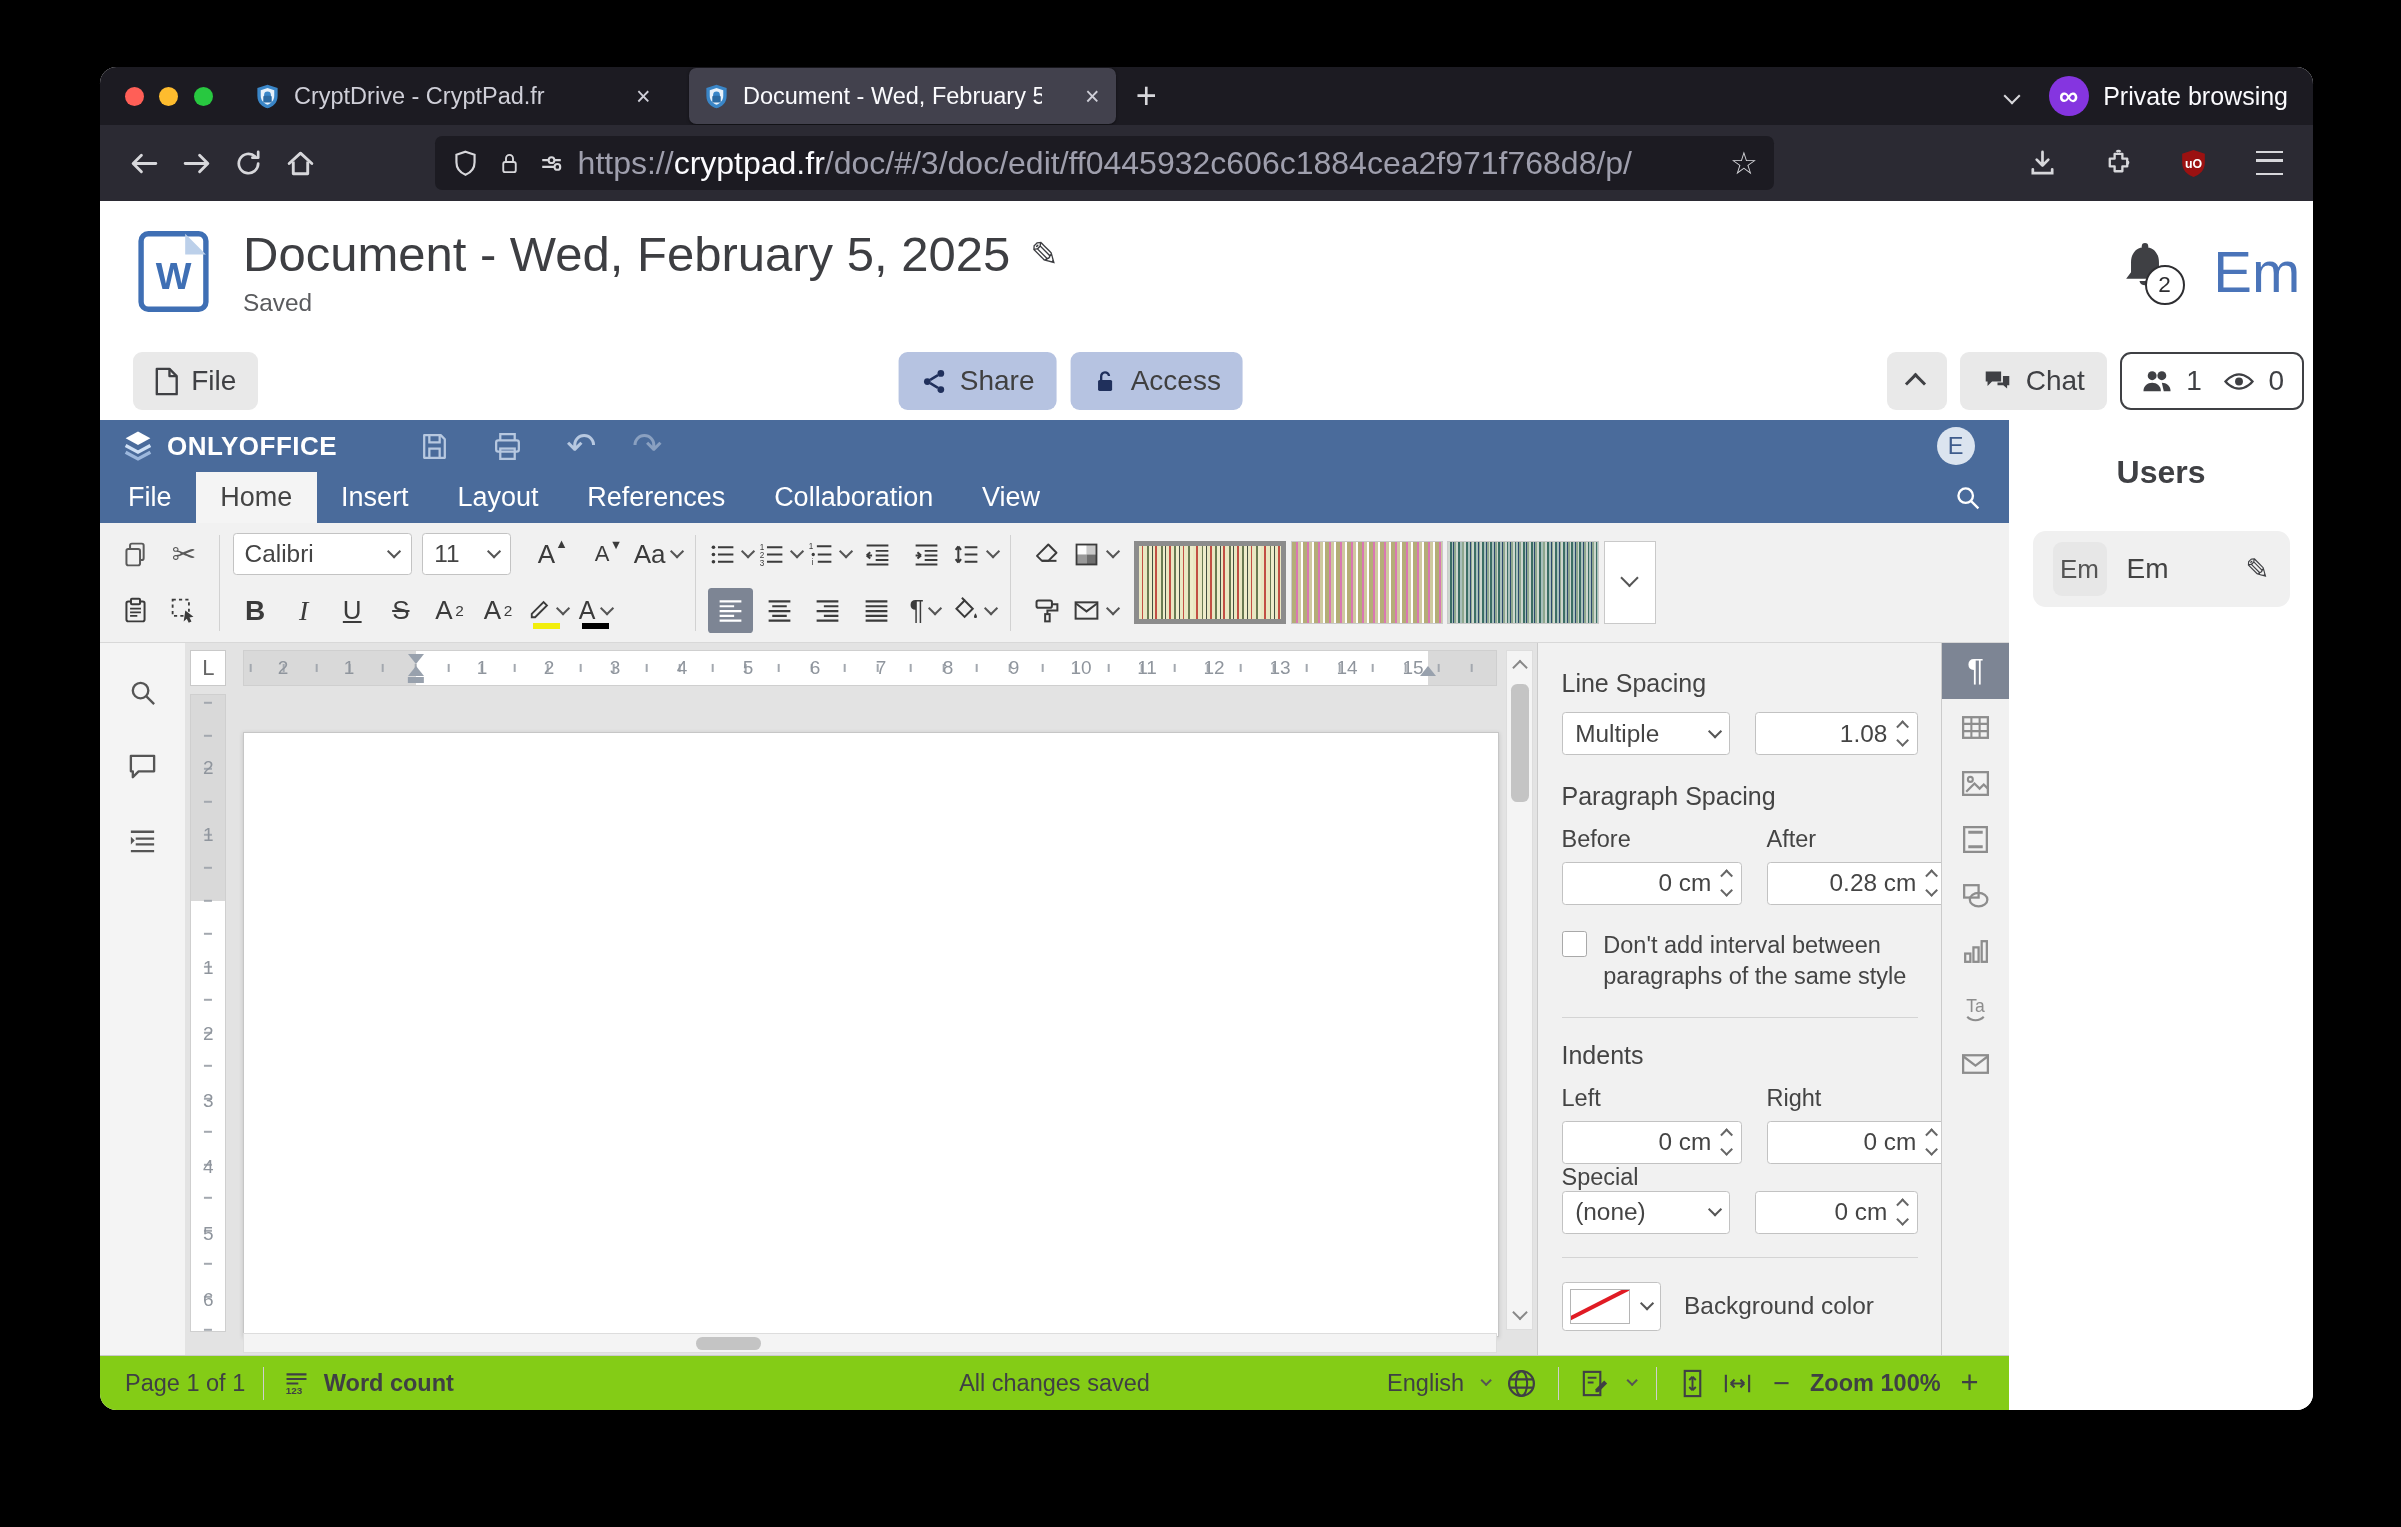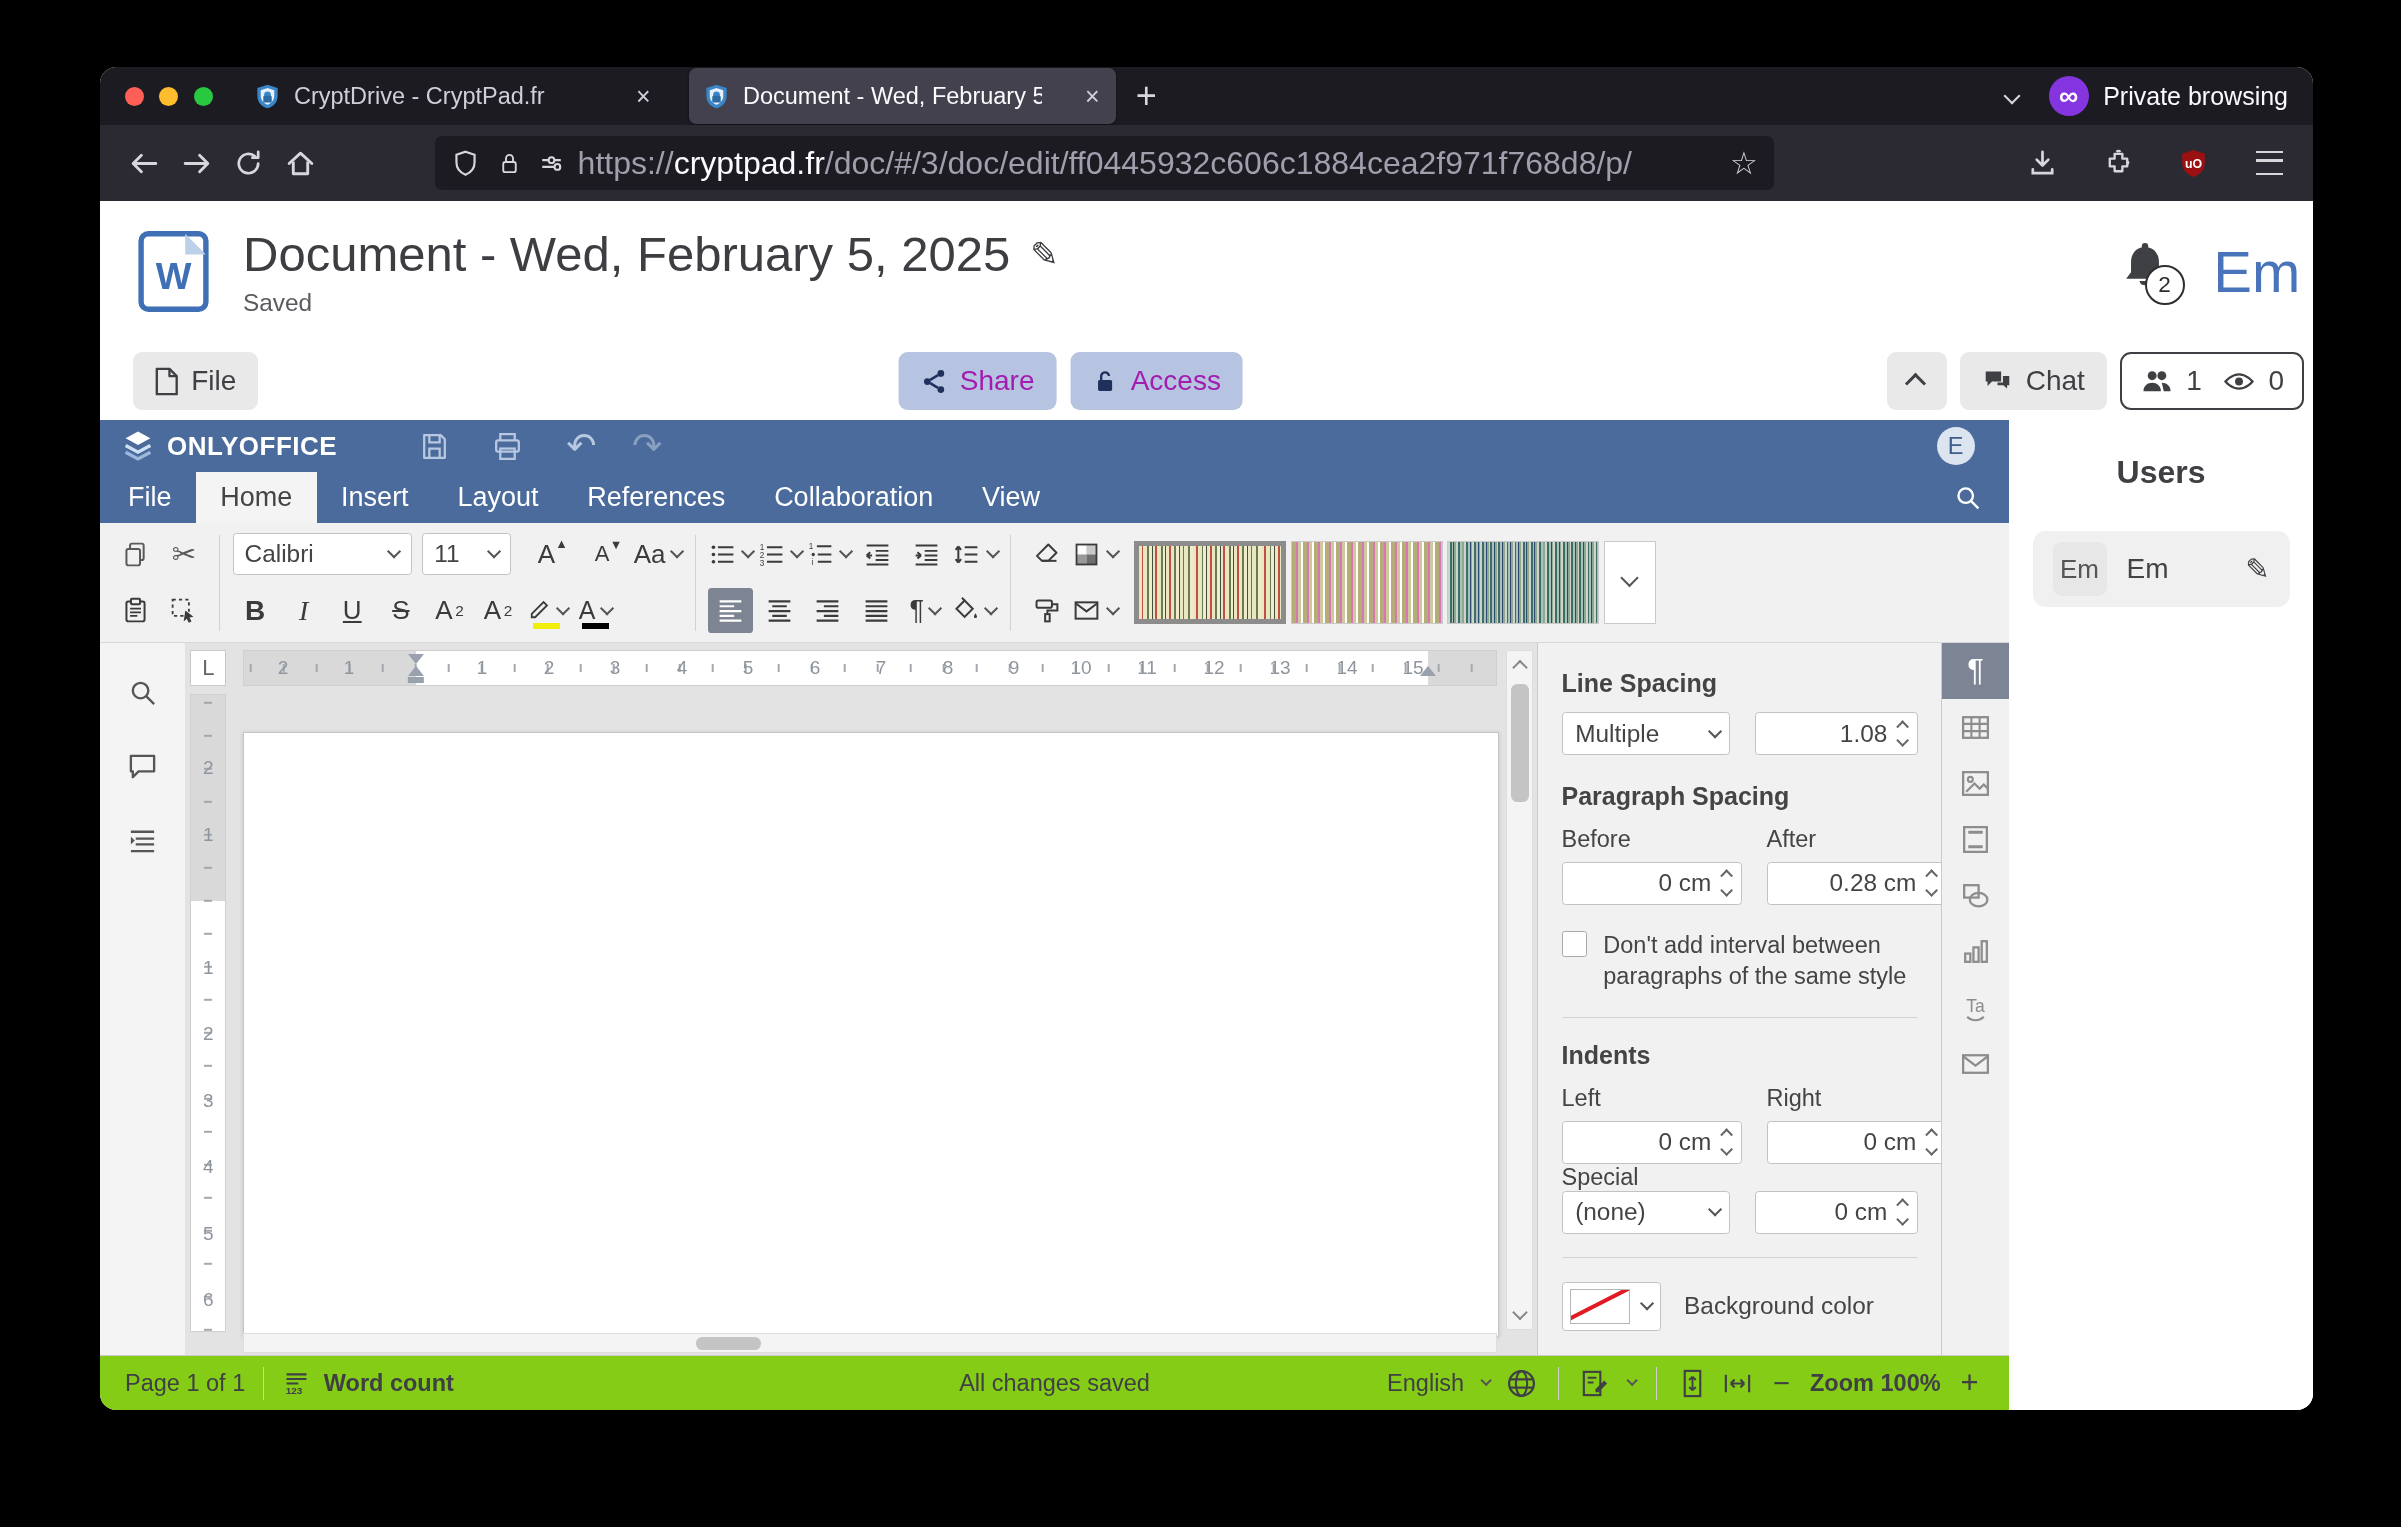--- a/index.html
+++ b/index.html
@@ -39,21 +39,21 @@
   .saved{font-size:24.4px;color:#5a5b5e;margin-top:7.2px}
   .hdr-right{position:absolute;right:12.7px;top:0;bottom:0;display:flex;align-items:center;gap:36px}
   .bellwrap{position:relative;width:58px;height:63px}
   .badge{position:absolute;right:-7.2px;bottom:-1.8px;width:36px;height:36px;border-radius:50%;background:#fff;border:2.7px solid #2e2e31;color:#2e2e31;font-size:22.6px;display:flex;align-items:center;justify-content:center}
   .acct{font-size:58px;color:#4a74b9}
 
   
   .cp-actions{height:78px;background:#fff;flex:none;position:relative}
   .btn{height:58px;border-radius:9px;display:inline-flex;align-items:center;gap:12.7px;padding:0 22px;font-size:28px;box-sizing:border-box}
   .btn.gray{background:#e9e9e9;color:#3f4044}
-  .btn.blue{background:#b6c3e1;color:#a21caf}
+  .btn.blue{background:#b6c3e1;color:#404040}
   .file-btn{position:absolute;left:33px;top:10px}
   .center-btns{position:absolute;left:50%;top:10px;transform:translateX(calc(-50% - 136px));display:flex;gap:14.5px}
   .right-btns{position:absolute;right:9px;top:10px;display:flex;gap:12.7px;align-items:center}
   .sqbtn{width:60px;justify-content:center;padding:0}
   .pill{height:58px;border:2.7px solid #3f4044;border-radius:11px;background:#fff;display:flex;align-items:center;gap:12.7px;padding:0 18px;font-size:28px;color:#3f4044;box-sizing:border-box}
   .chev-up{width:11.8px;height:11.8px;border-left:3.6px solid #3f4044;border-top:3.6px solid #3f4044;transform:rotate(45deg) translateY(2.7px)}
 
   
   .main{flex:1;display:flex;min-height:0}
   .editor{width:1909px;flex:none;display:flex;flex-direction:column;min-height:0}
@@ -116,21 +116,21 @@
   .vscroll{position:absolute;right:3.6px;top:7.2px;bottom:25px;width:27px;background:#f4f4f4;border:0.9px solid #ddd;box-sizing:border-box}
   .vscroll .thumb{position:absolute;left:3.6px;right:3.6px;top:33px;height:118px;background:#c4c4c4;border-radius:6.3px}
   .sarrow{position:absolute;left:50%;width:9px;height:9px;border-right:2.2px solid #888;border-bottom:2.2px solid #888}
   .sarrow.up{top:11px;transform:translateX(-50%) rotate(-135deg)}
   .sarrow.down{bottom:11px;transform:translateX(-50%) rotate(45deg)}
   .hscroll{position:absolute;left:58px;right:40px;bottom:1.8px;height:20px;background:#f4f4f4;border:0.9px solid #ddd;box-sizing:border-box}
   .hscroll .thumb{position:absolute;top:2.7px;height:12.7px;left:452px;width:65px;background:#c4c4c4;border-radius:6.3px}
 
   
   .right-panel{width:404px;flex:none;background:#f1f1f1;border-left:0.9px solid #cbcbcb;padding:22px 23.5px;box-sizing:border-box;color:#444;overflow:hidden}
-  .ph{font-weight:700;font-size:25px;margin:3.6px 0 14.5px}
+  .ph{font-weight:400;font-size:25px;margin:3.6px 0 14.5px}
   .prow{display:flex;gap:25px;align-items:center}
   .pcol{display:flex;flex-direction:column}
   .plbl{font-size:23.5px;margin:20px 0 9px}
   .ctl{height:43px;background:#fff;border:1.8px solid #c2c2c2;border-radius:3.6px;display:flex;align-items:center;padding:0 9px 0 12.7px;font-size:24.4px;color:#444;box-sizing:border-box}
   .ctl.sel{width:186px;justify-content:space-between}
   .ctl.num{width:180px;justify-content:flex-end}
   .sp{display:flex;flex-direction:column;gap:5.4px;margin-left:11px}
   .sp i{width:7.2px;height:7.2px;border-right:2px solid #666;border-bottom:2px solid #666;display:block}
   .sp .u{transform:rotate(-135deg)}.sp .d{transform:rotate(45deg)}
   .chkrow{display:flex;gap:16.3px;margin-top:25px}

